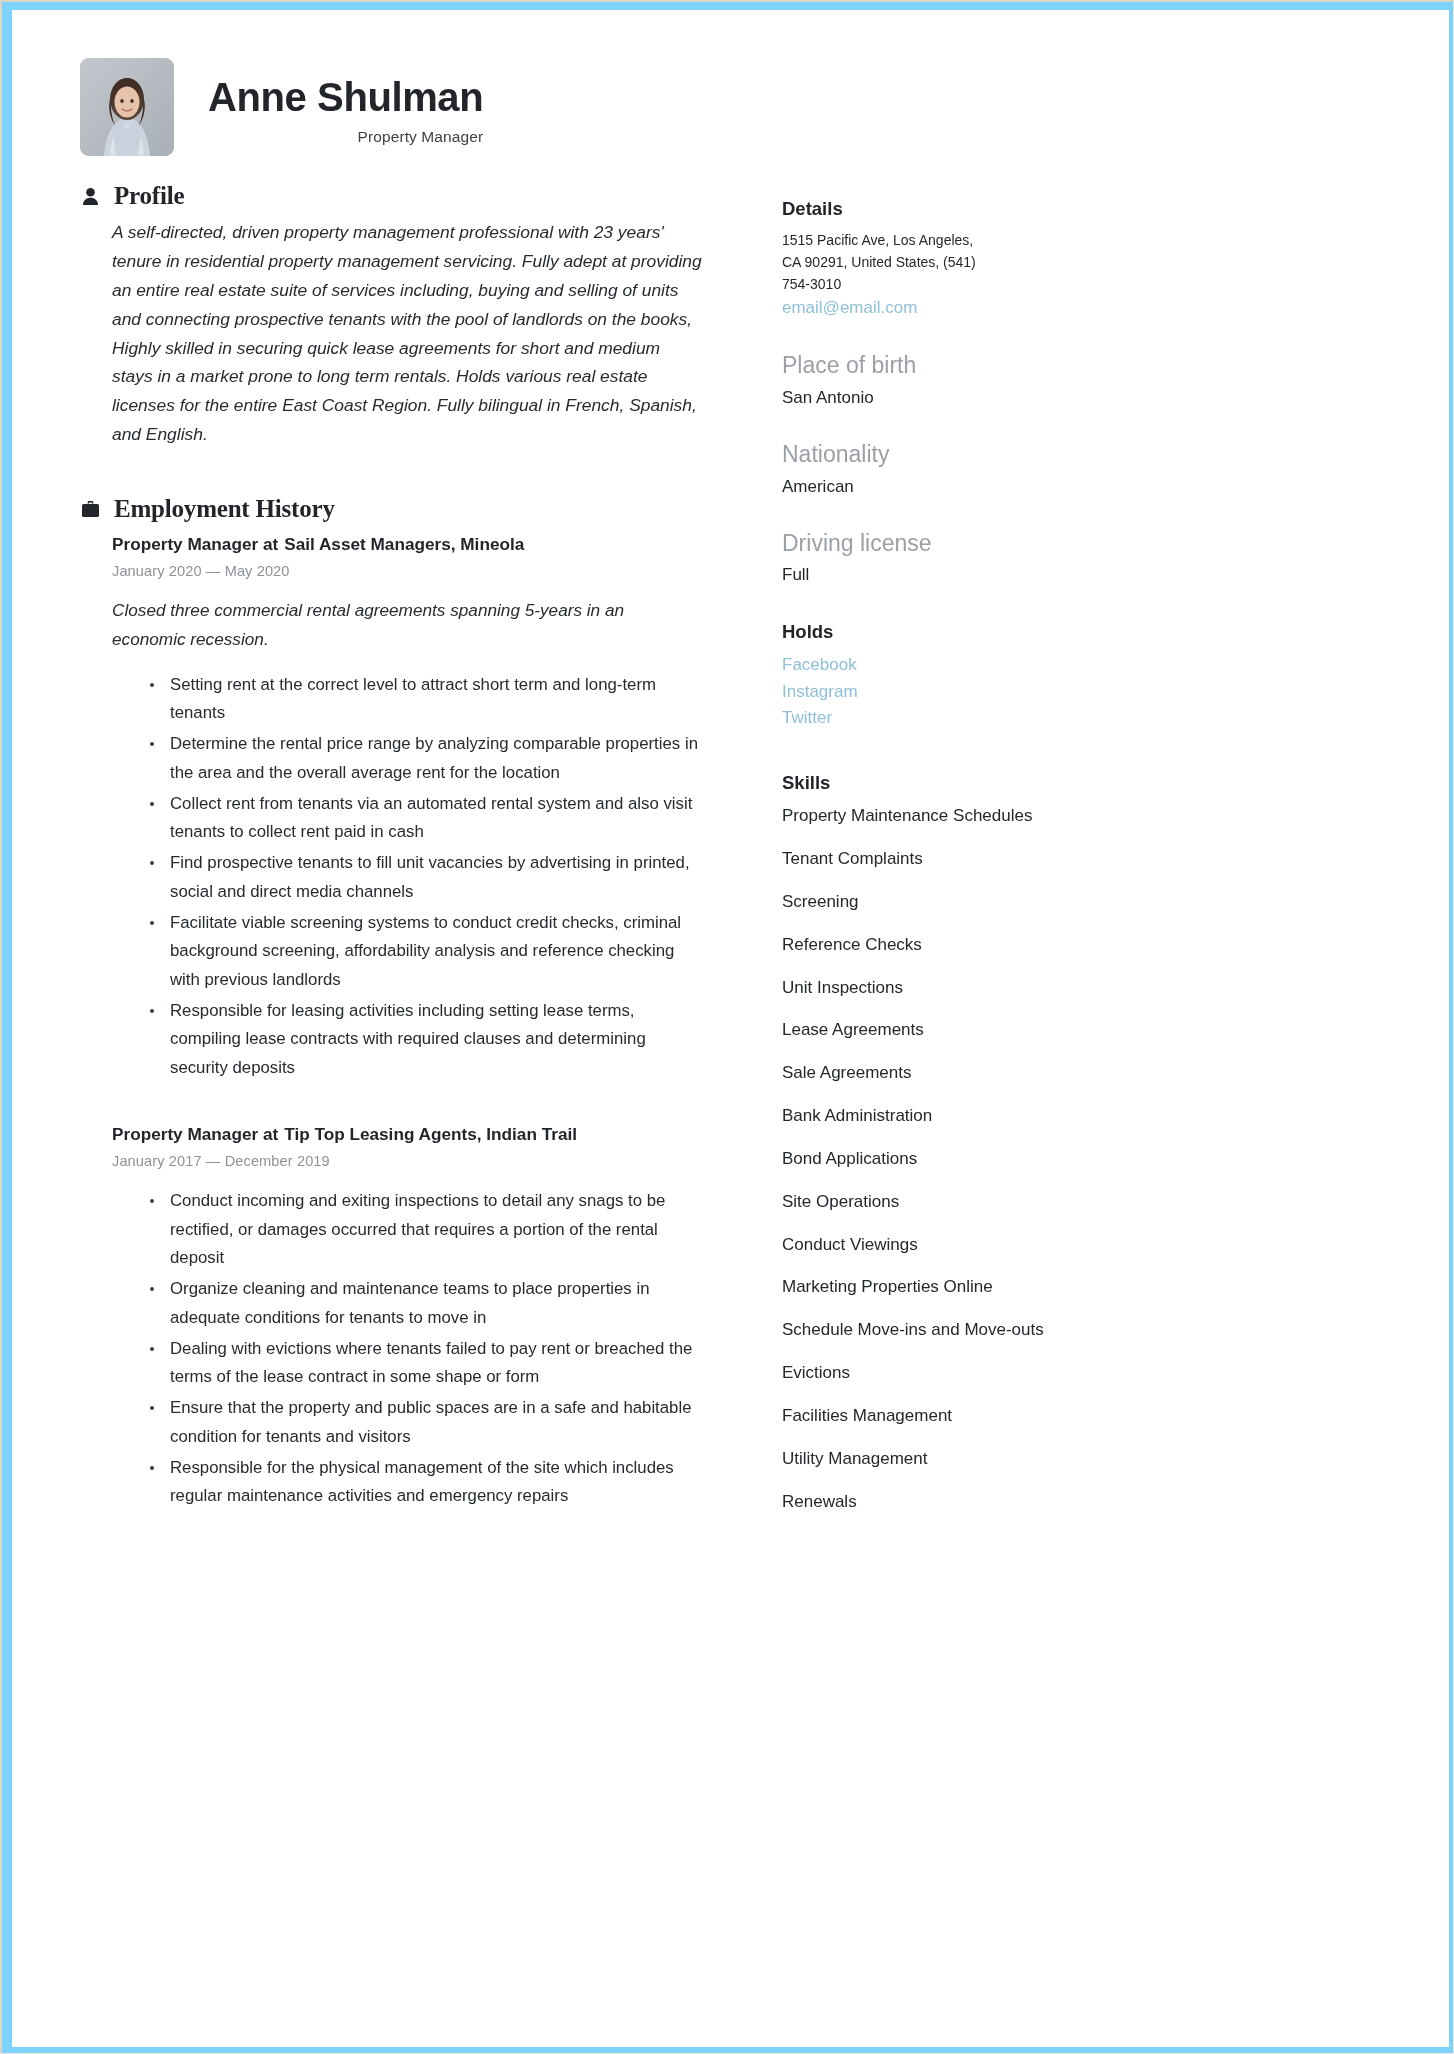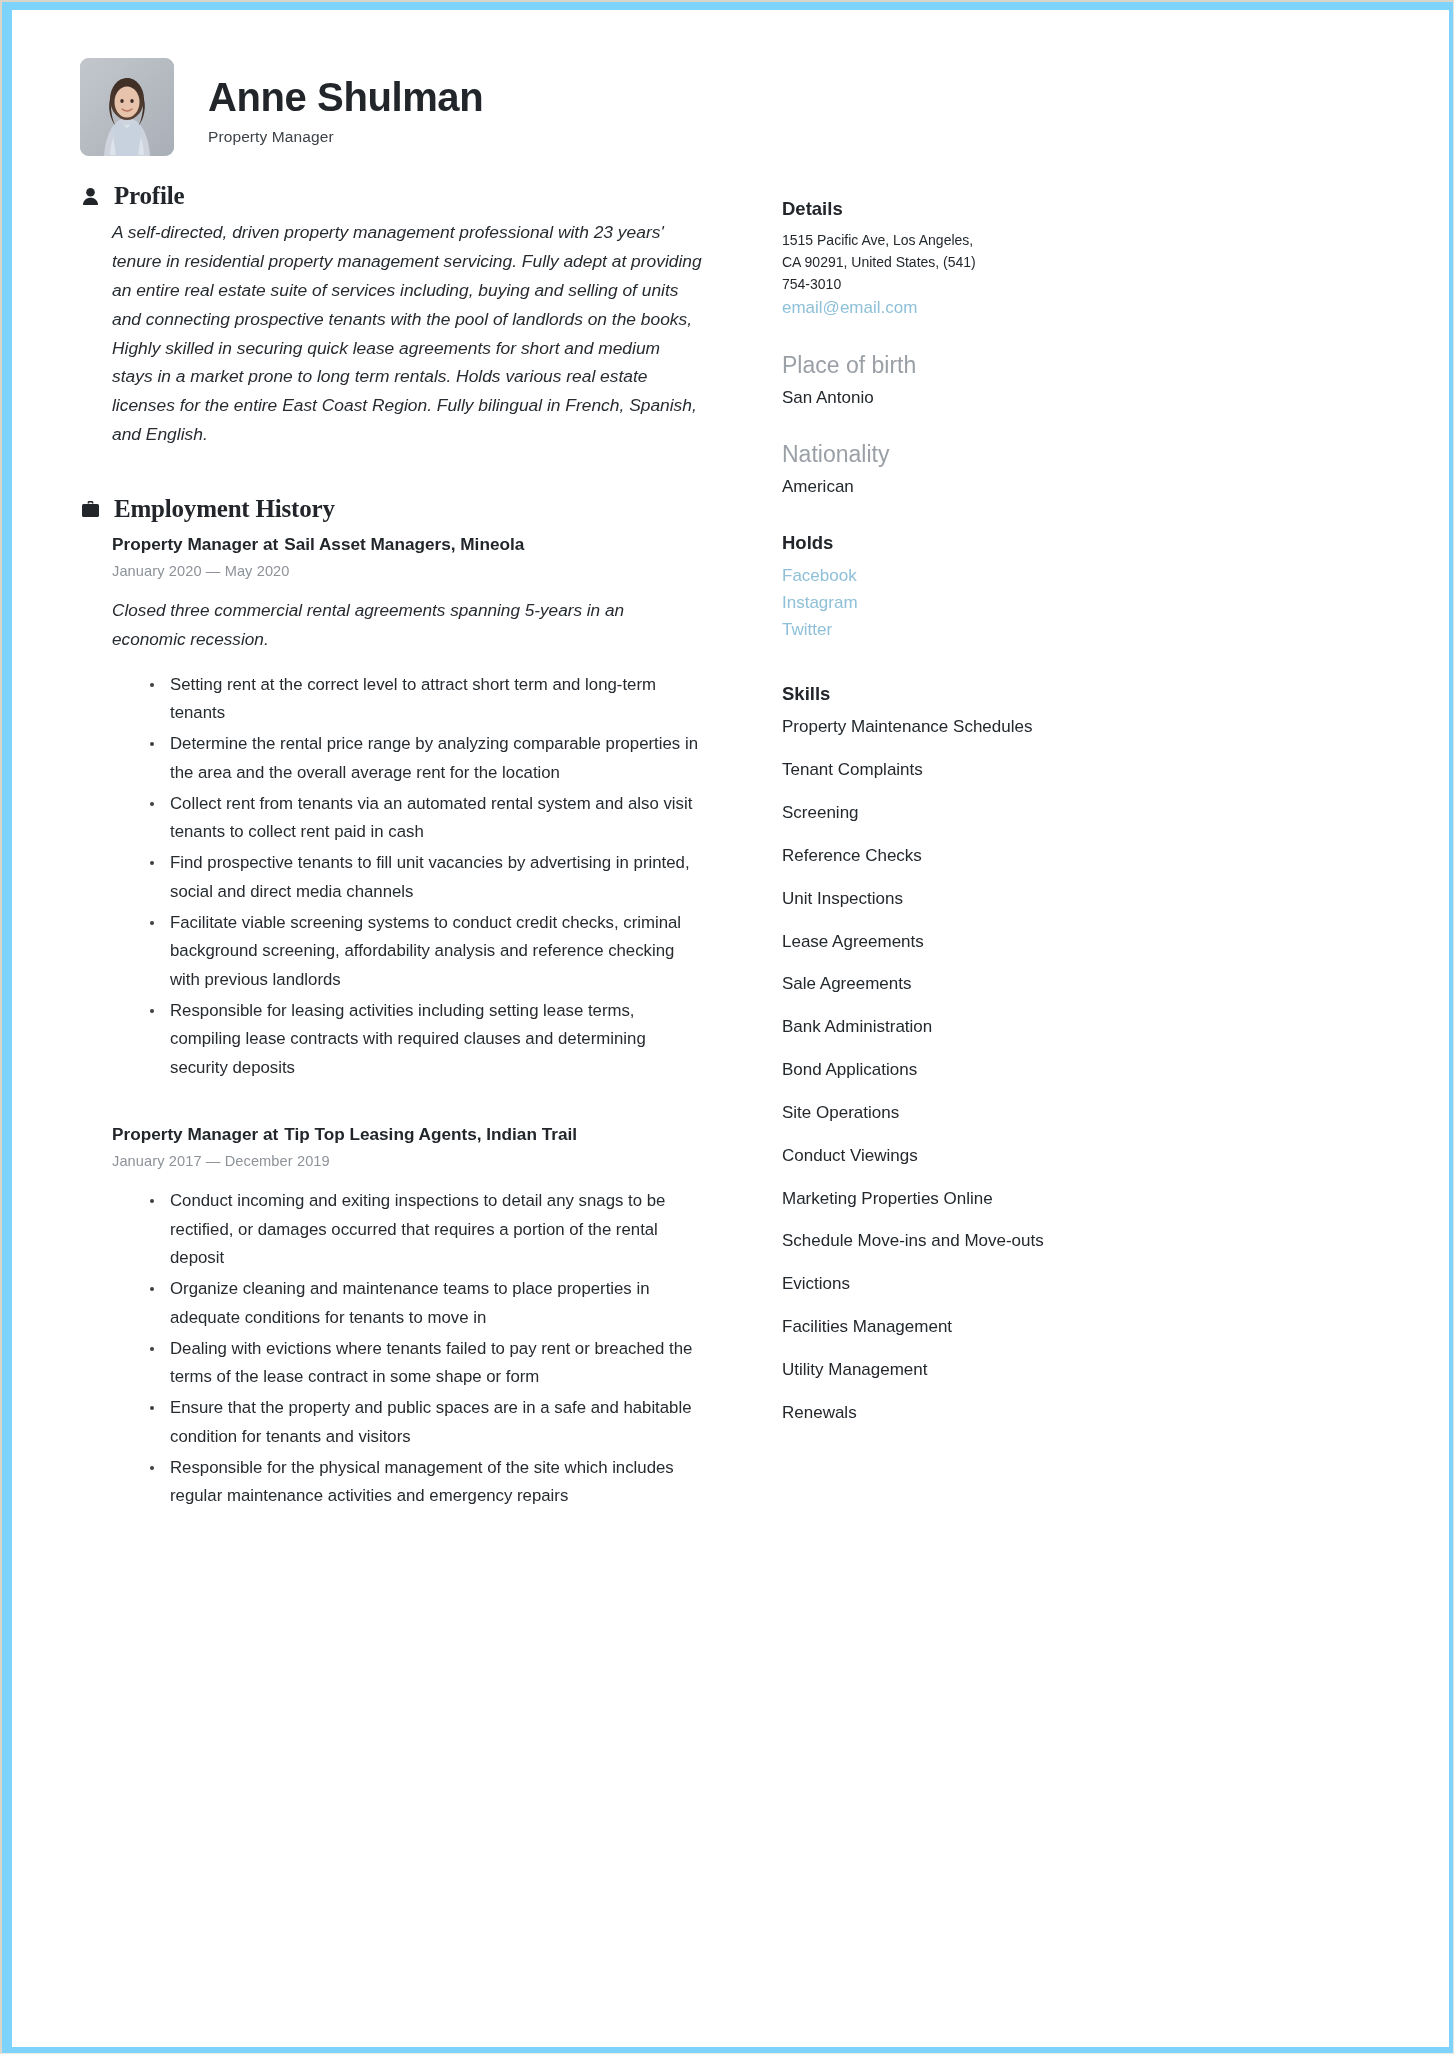--- a/index.html
+++ b/index.html
@@ -55,20 +55,21 @@
     color: #22262b;
     letter-spacing: -0.4px;
     line-height: 1.05;
     margin: 0;
   }
   .job-title {
     font-size: 15.5px;
     color: #3c4248;
     margin-top: 10px;
     letter-spacing: 0.1px;
+    text-align: right;
   }
 
   
   .columns {
     display: flex;
     padding: 26px 0 0 0;
   }
   .col-main {
     width: 690px;
     padding-left: 68px;
@@ -315,20 +316,24 @@
           <a class="side-link" href="#">email@email.com</a>
 
           <div class="side-group">
             <div class="side-label">Place of birth</div>
             <div class="side-value">San Antonio</div>
           </div>
           <div class="side-group">
             <div class="side-label">Nationality</div>
             <div class="side-value">American</div>
           </div>
+          <div class="side-group">
+            <div class="side-label">Driving license</div>
+            <div class="side-value">Full</div>
+          </div>
         </div>
 
         <div class="block-links">
           <div class="side-title">Holds</div>
           <a class="side-link" href="#">Facebook</a>
           <a class="side-link" href="#">Instagram</a>
           <a class="side-link" href="#">Twitter</a>
         </div>
 
         <div class="block-skills">

